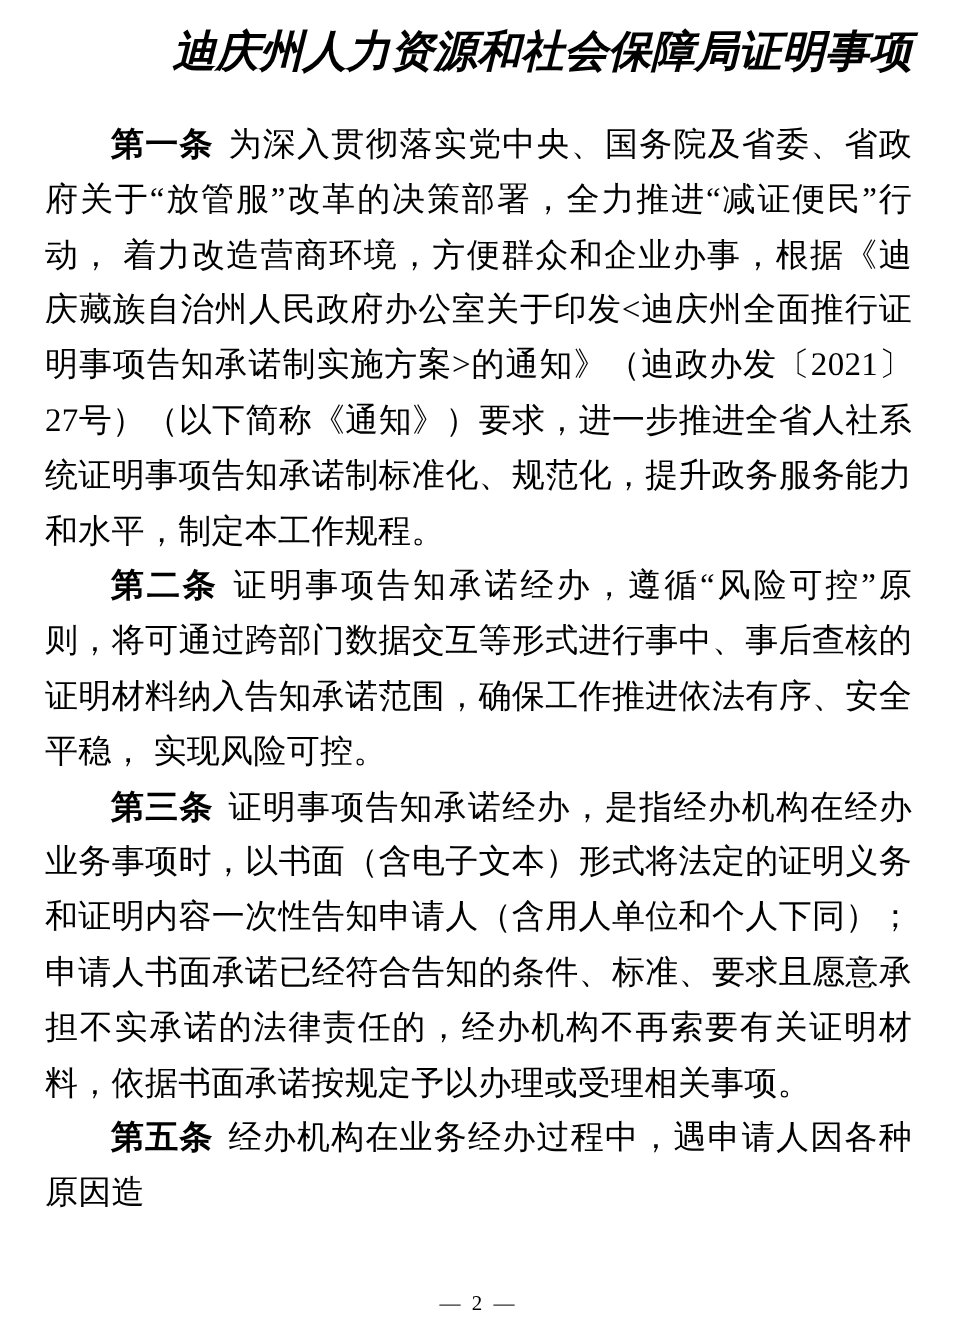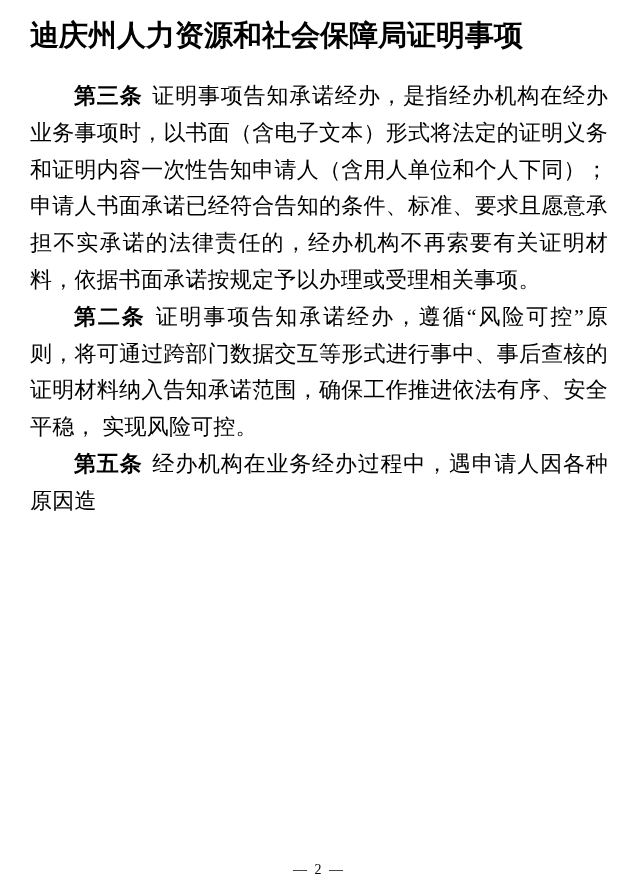--- a/index.html
+++ b/index.html
@@ -11,23 +11,24 @@
     margin: 0 auto;
     background: #ffffff;
     color: #000000;
     font-family: "Liberation Serif", "DejaVu Serif", serif;
     padding: 14px 30px 0 30px;
     overflow: hidden;
   }
   .doc-title {
     font-size: 29px;
     font-weight: bold;
-    text-align: left;
+    text-align: right;
     line-height: 38px;
     margin-top: 2px;
+    font-style: italic;
   }
   .doc-title .title-line { display: block; }
   .doc-body {
     margin-top: 24px;
     font-size: 22px;
     line-height: 36.8px;
     text-align: justify;
     letter-spacing: 0.2px;
   }
   .para { text-indent: 2em; }
@@ -47,24 +48,25 @@
 </head>
 <body>
 
 <div class="page">
 
   <h1 class="doc-title">
     <span class="title-line">迪庆州人力资源和社会保障局证明事项</span>
   </h1>
 
   <div class="doc-body">
+    <p class="para"><span class="article-label bold">第一条</span><span class="article-text">为深入贯彻落实党中央、国务院及省委、省政府关于“放管服”改革的决策部署，全力推进“减证便民”行动， 着力改造营商环境，方便群众和企业办事，根据《迪庆藏族自治州人民政府办公室关于印发&lt;迪庆州全面推行证明事项告知承诺制实施方案&gt;的通知》（迪政办发〔2021〕27号）（以下简称《通知》）要求，进一步推进全省人社系统证明事项告知承诺制标准化、规范化，提升政务服务能力和水平，制定本工作规程。</span></p>
+
+    <p class="para"><span class="article-label bold">第二条</span><span class="article-text">证明事项告知承诺经办，遵循“风险可控”原则，将可通过跨部门数据交互等形式进行事中、事后查核的证明材料纳入告知承诺范围，确保工作推进依法有序、安全平稳， 实现风险可控。</span></p>
 
     <p class="para"><span class="article-label bold">第三条</span><span class="article-text">证明事项告知承诺经办，是指经办机构在经办业务事项时，以书面（含电子文本）形式将法定的证明义务和证明内容一次性告知申请人（含用人单位和个人下同）；申请人书面承诺已经符合告知的条件、标准、要求且愿意承担不实承诺的法律责任的，经办机构不再索要有关证明材料，依据书面承诺按规定予以办理或受理相关事项。</span></p>
-
-    <p class="para"><span class="article-label bold">第二条</span><span class="article-text">证明事项告知承诺经办，遵循“风险可控”原则，将可通过跨部门数据交互等形式进行事中、事后查核的证明材料纳入告知承诺范围，确保工作推进依法有序、安全平稳， 实现风险可控。</span></p>
 
 
     <p class="para"><span class="article-label bold">第五条</span><span class="article-text">经办机构在业务经办过程中，遇申请人因各种原因造</span></p>
   </div>
 
   <div class="page-footer">— 2 —</div>
 
 </div>
 
 </body></html>

